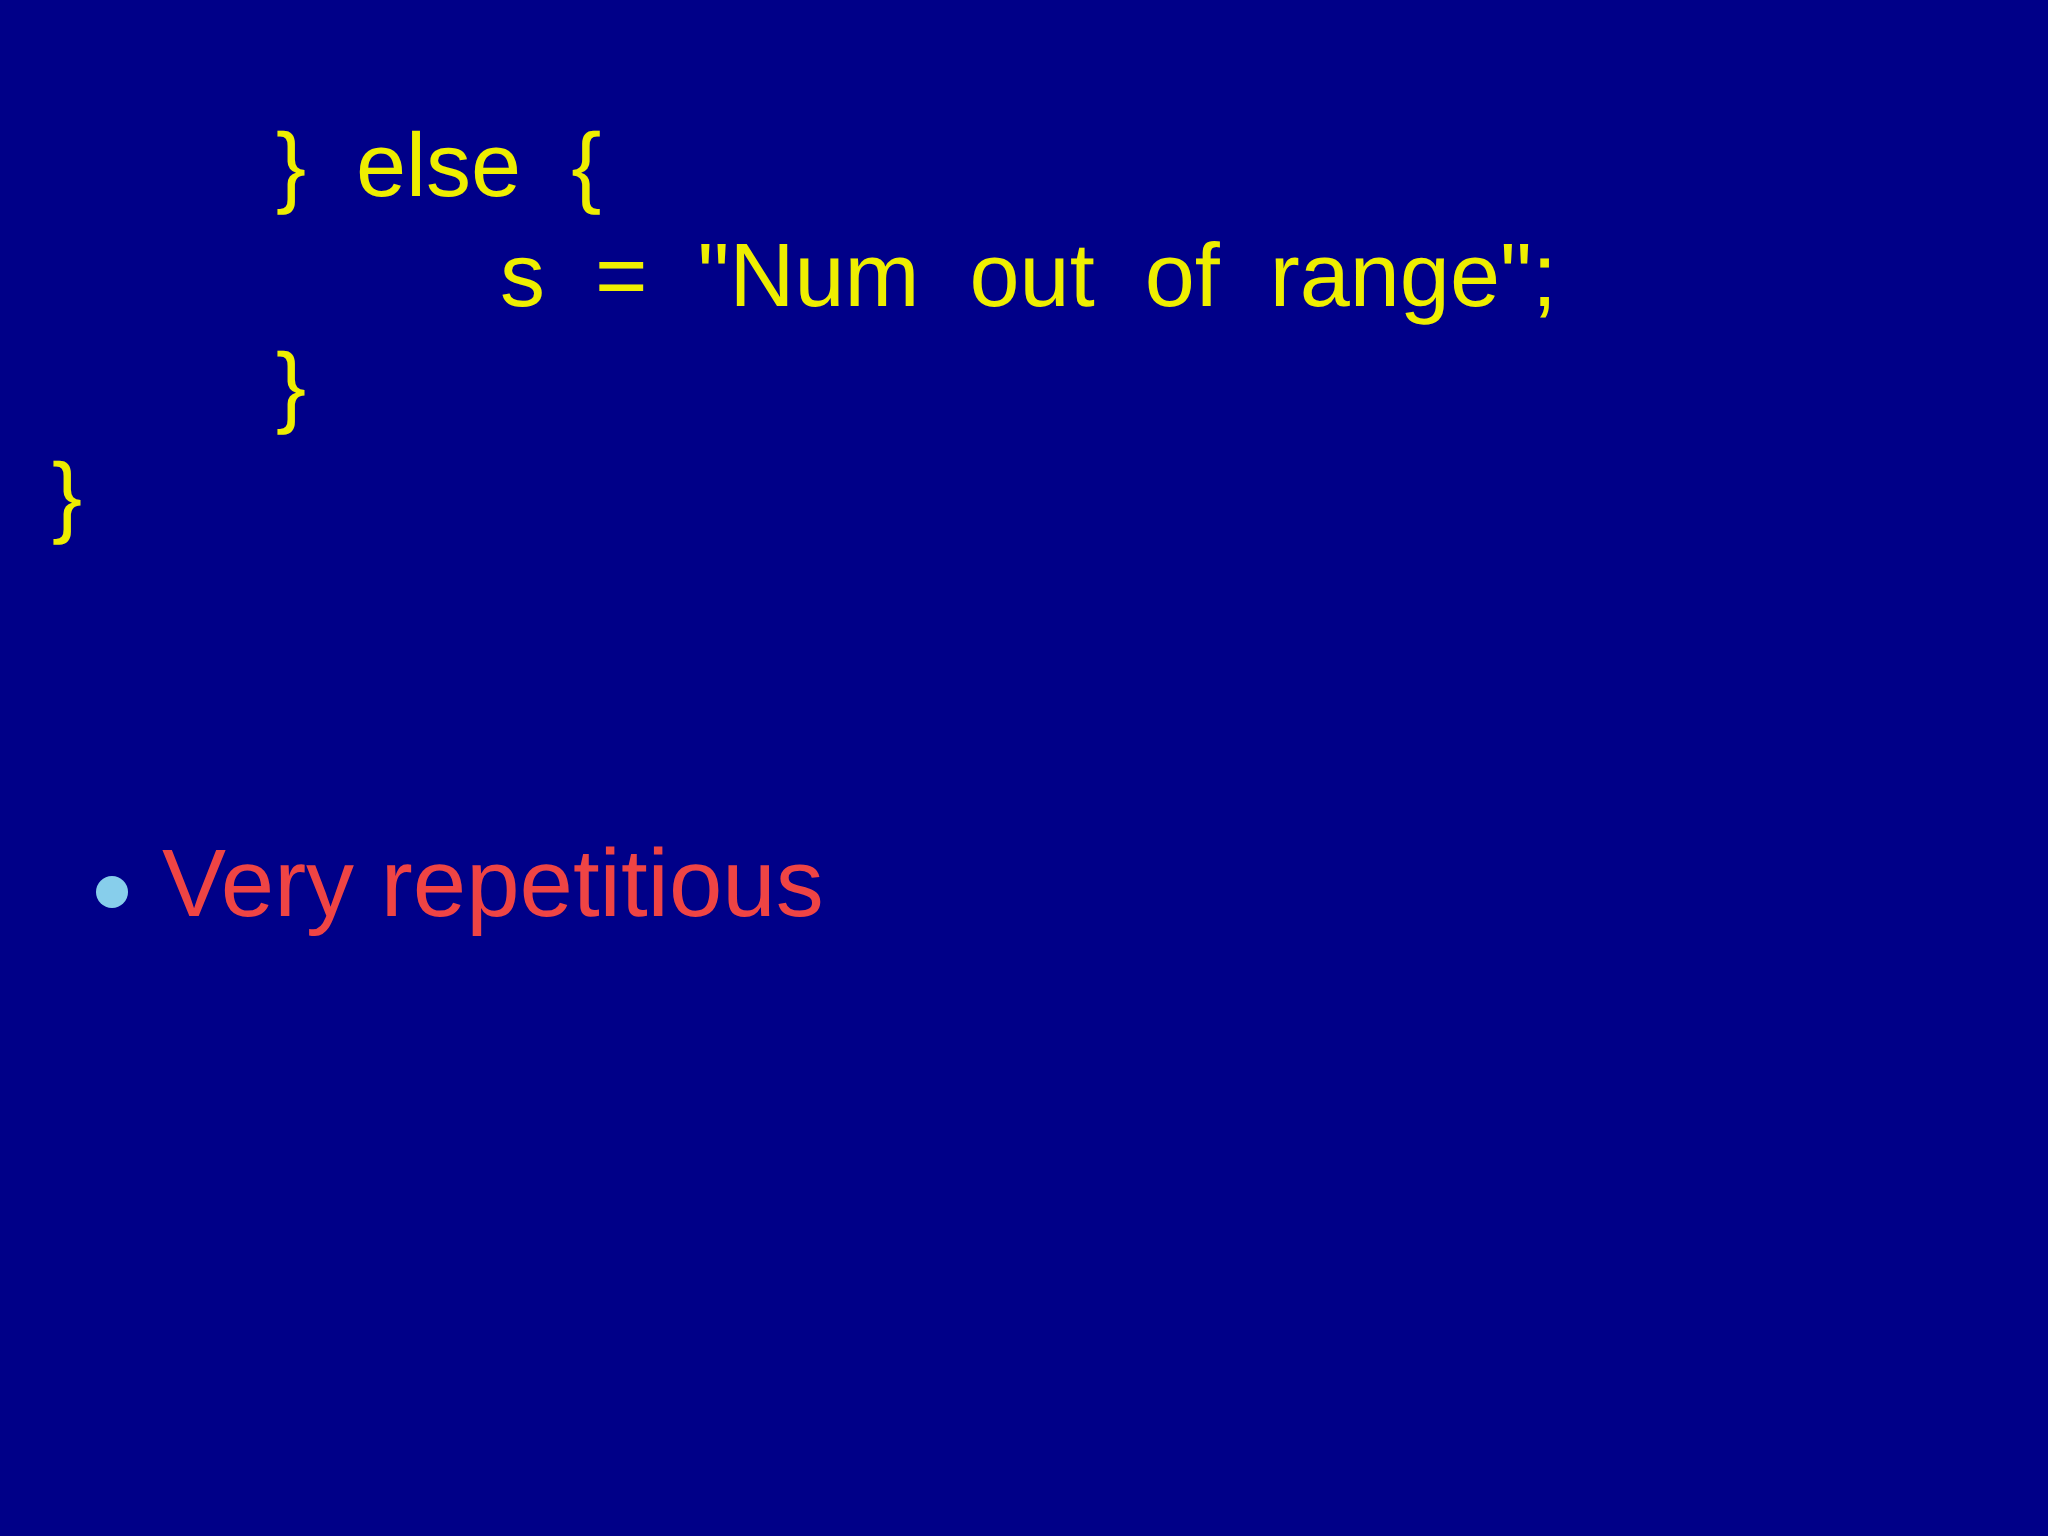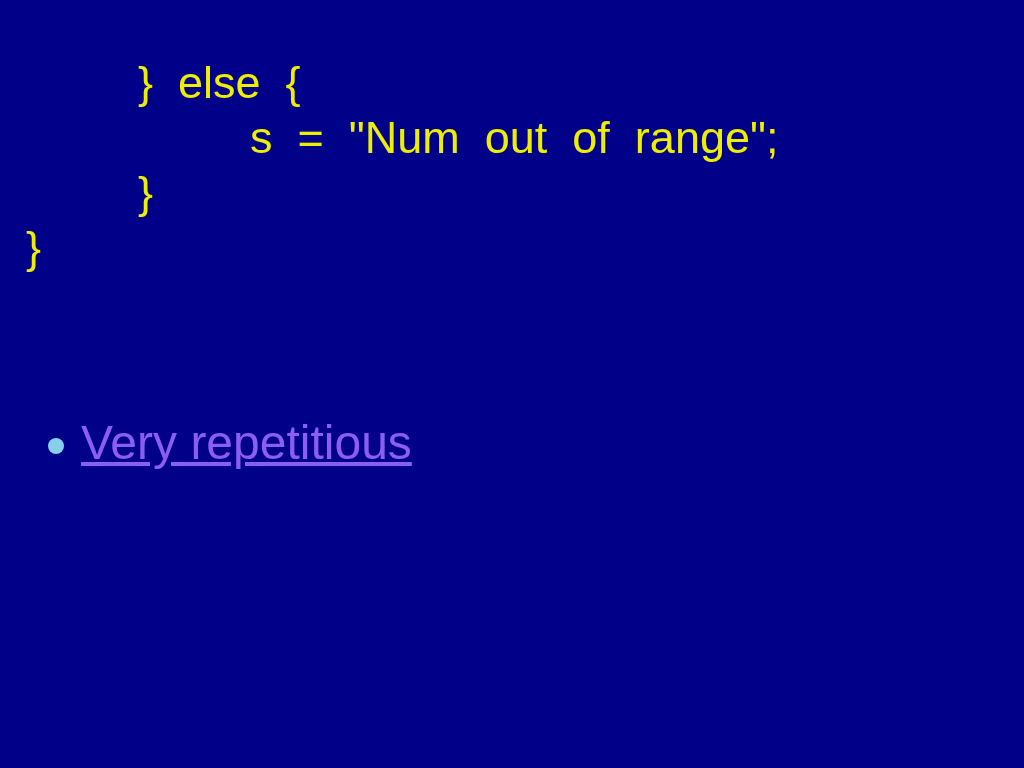--- a/index.html
+++ b/index.html
@@ -61,26 +61,25 @@
   .bullet-marker {
     width: 16px;
     height: 16px;
     border-radius: 50%;
     background: #87CEEB;
     flex: 0 0 auto;
     margin-right: 17px;
     margin-top: 6px;
   }
   .bullet-text {
-    color: #8b5cf6;
+    color: #ef4444;
     font-size: 48px;
     line-height: 62px;
     white-space: pre;
     font-family: "Liberation Sans", sans-serif;
-    text-decoration: underline;
   }
 </style>
 </head>
 <body>
 
 <div id="slide">
 
   <div id="code-block">
     <div class="code-line indent-1"><span class="code-text">}  else  {</span></div>
     <div class="code-line indent-2"><span class="code-text">s  =  "Num  out  of  range";</span></div>

